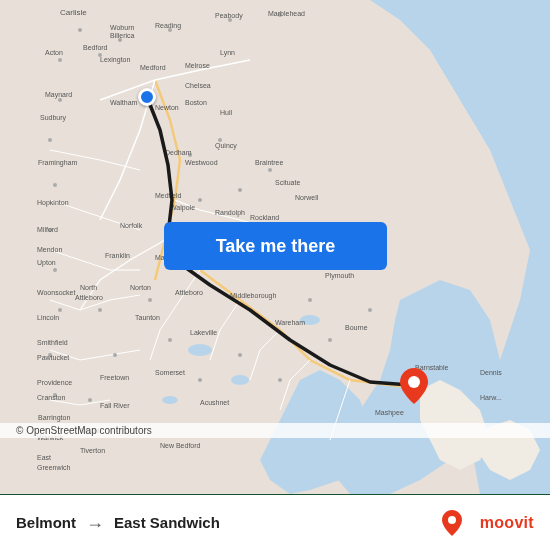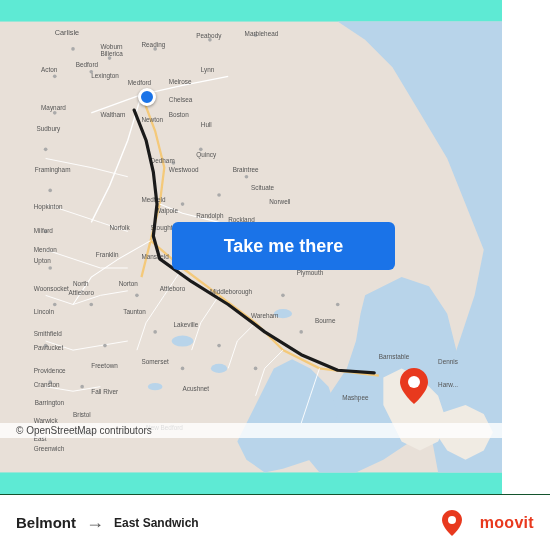--- a/index.html
+++ b/index.html
@@ -6,25 +6,25 @@
 
     body {
       width: 550px;
       height: 550px;
       overflow: hidden;
       font-family: Arial, sans-serif;
       position: relative;
     }
 
     #map-container {
-      width: 502px;
+      width: 550px;
       height: 494px;
       position: relative;
       overflow: hidden;
-      background: #5eead4;
+      background: #0ea5e9;
     }
 
     
     #map-bg {
       width: 100%;
       height: 100%;
       position: absolute;
       top: 0; left: 0;
     }
 
@@ -38,21 +38,20 @@
       color: white;
       border: none;
       border-radius: 6px;
       font-size: 18px;
       font-weight: bold;
       cursor: pointer;
       z-index: 10;
       display: flex;
       align-items: center;
       justify-content: center;
-      margin-left: 8px;
     }
 
     
     .dest-pin {
       position: absolute;
       top: 368px;
       left: 400px;
       z-index: 10;
       width: 28px;
       height: 36px;
@@ -99,21 +98,21 @@
       color: #222;
     }
 
     .route-arrow {
       font-size: 18px;
       color: #555;
       margin: 0 10px;
     }
 
     .route-dest {
-      font-size: 12px;
+      font-size: 15px;
       font-weight: 600;
       color: #222;
     }
 
     .moovit-logo {
       margin-left: auto;
       display: flex;
       align-items: center;
       gap: 18px;
     }

